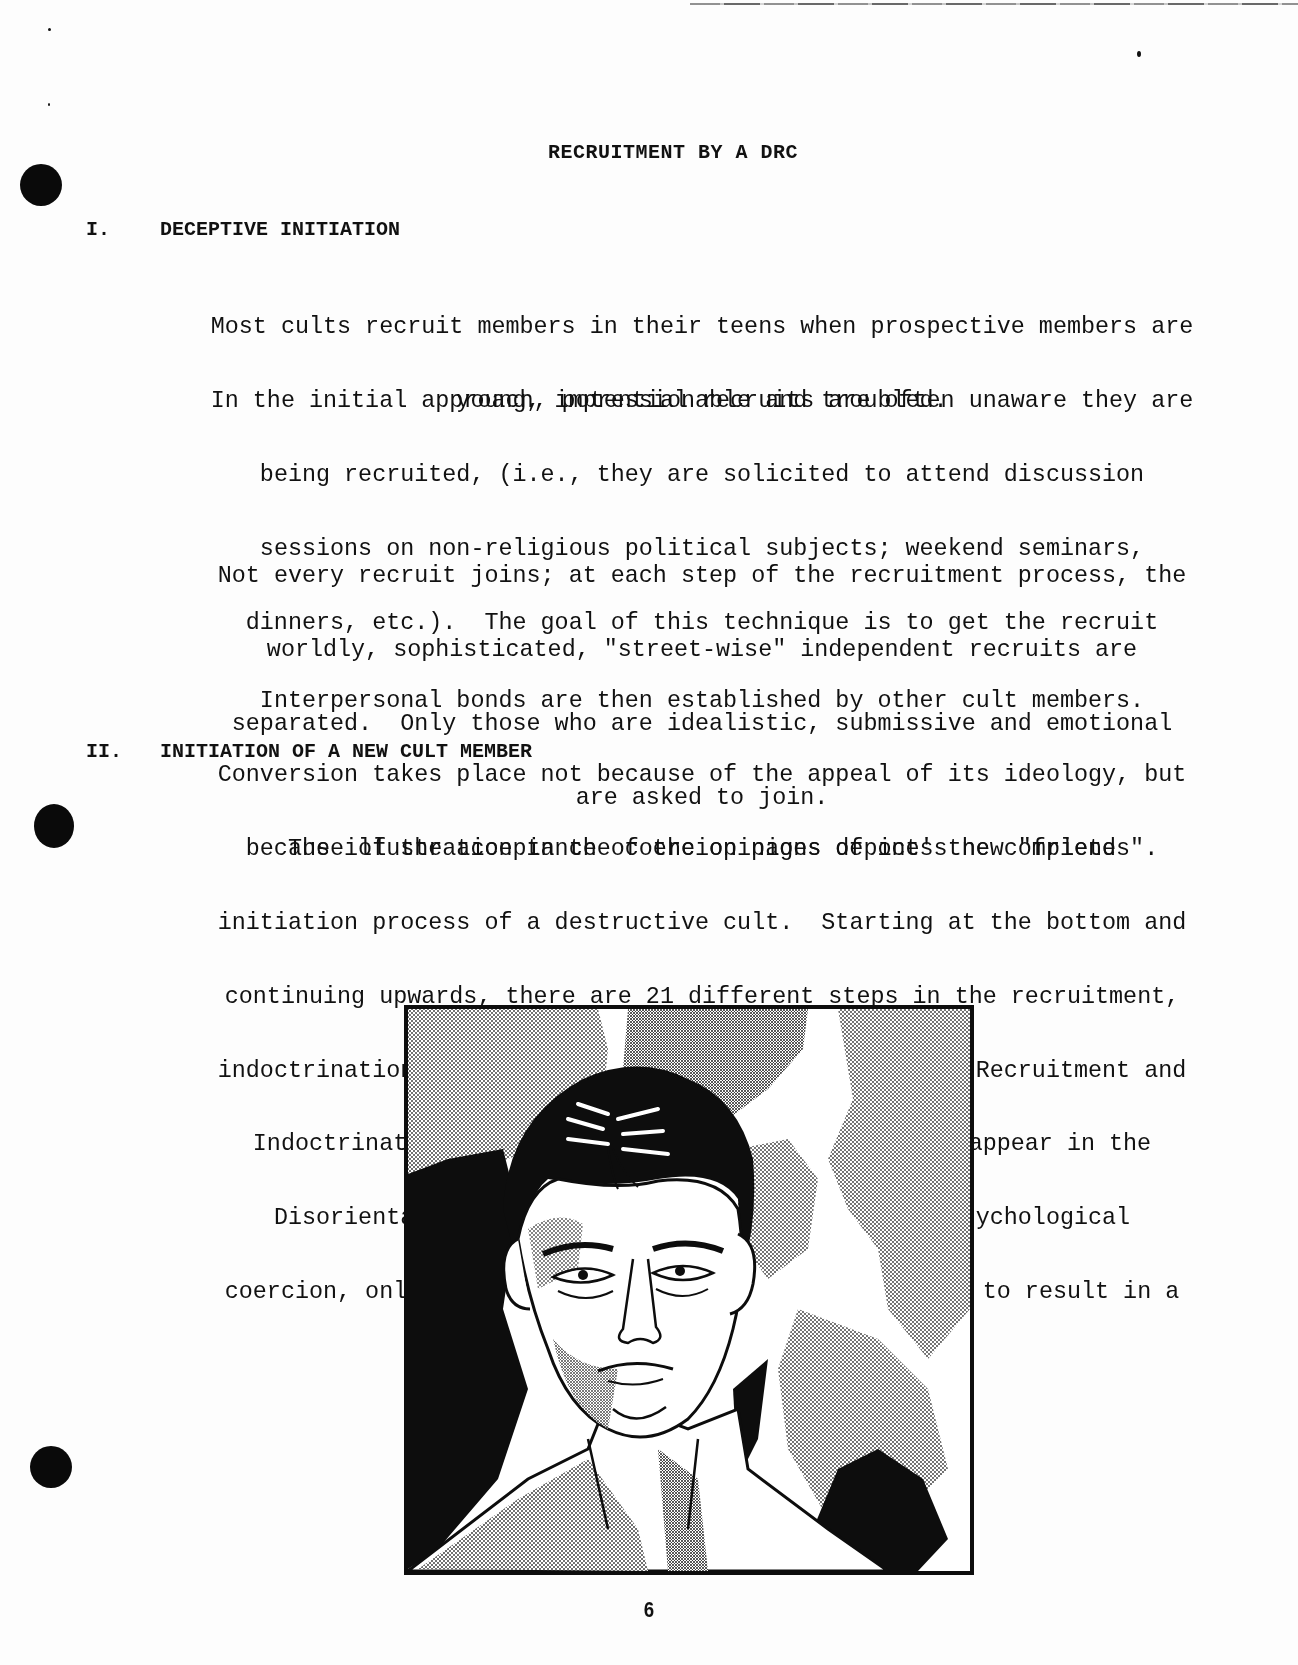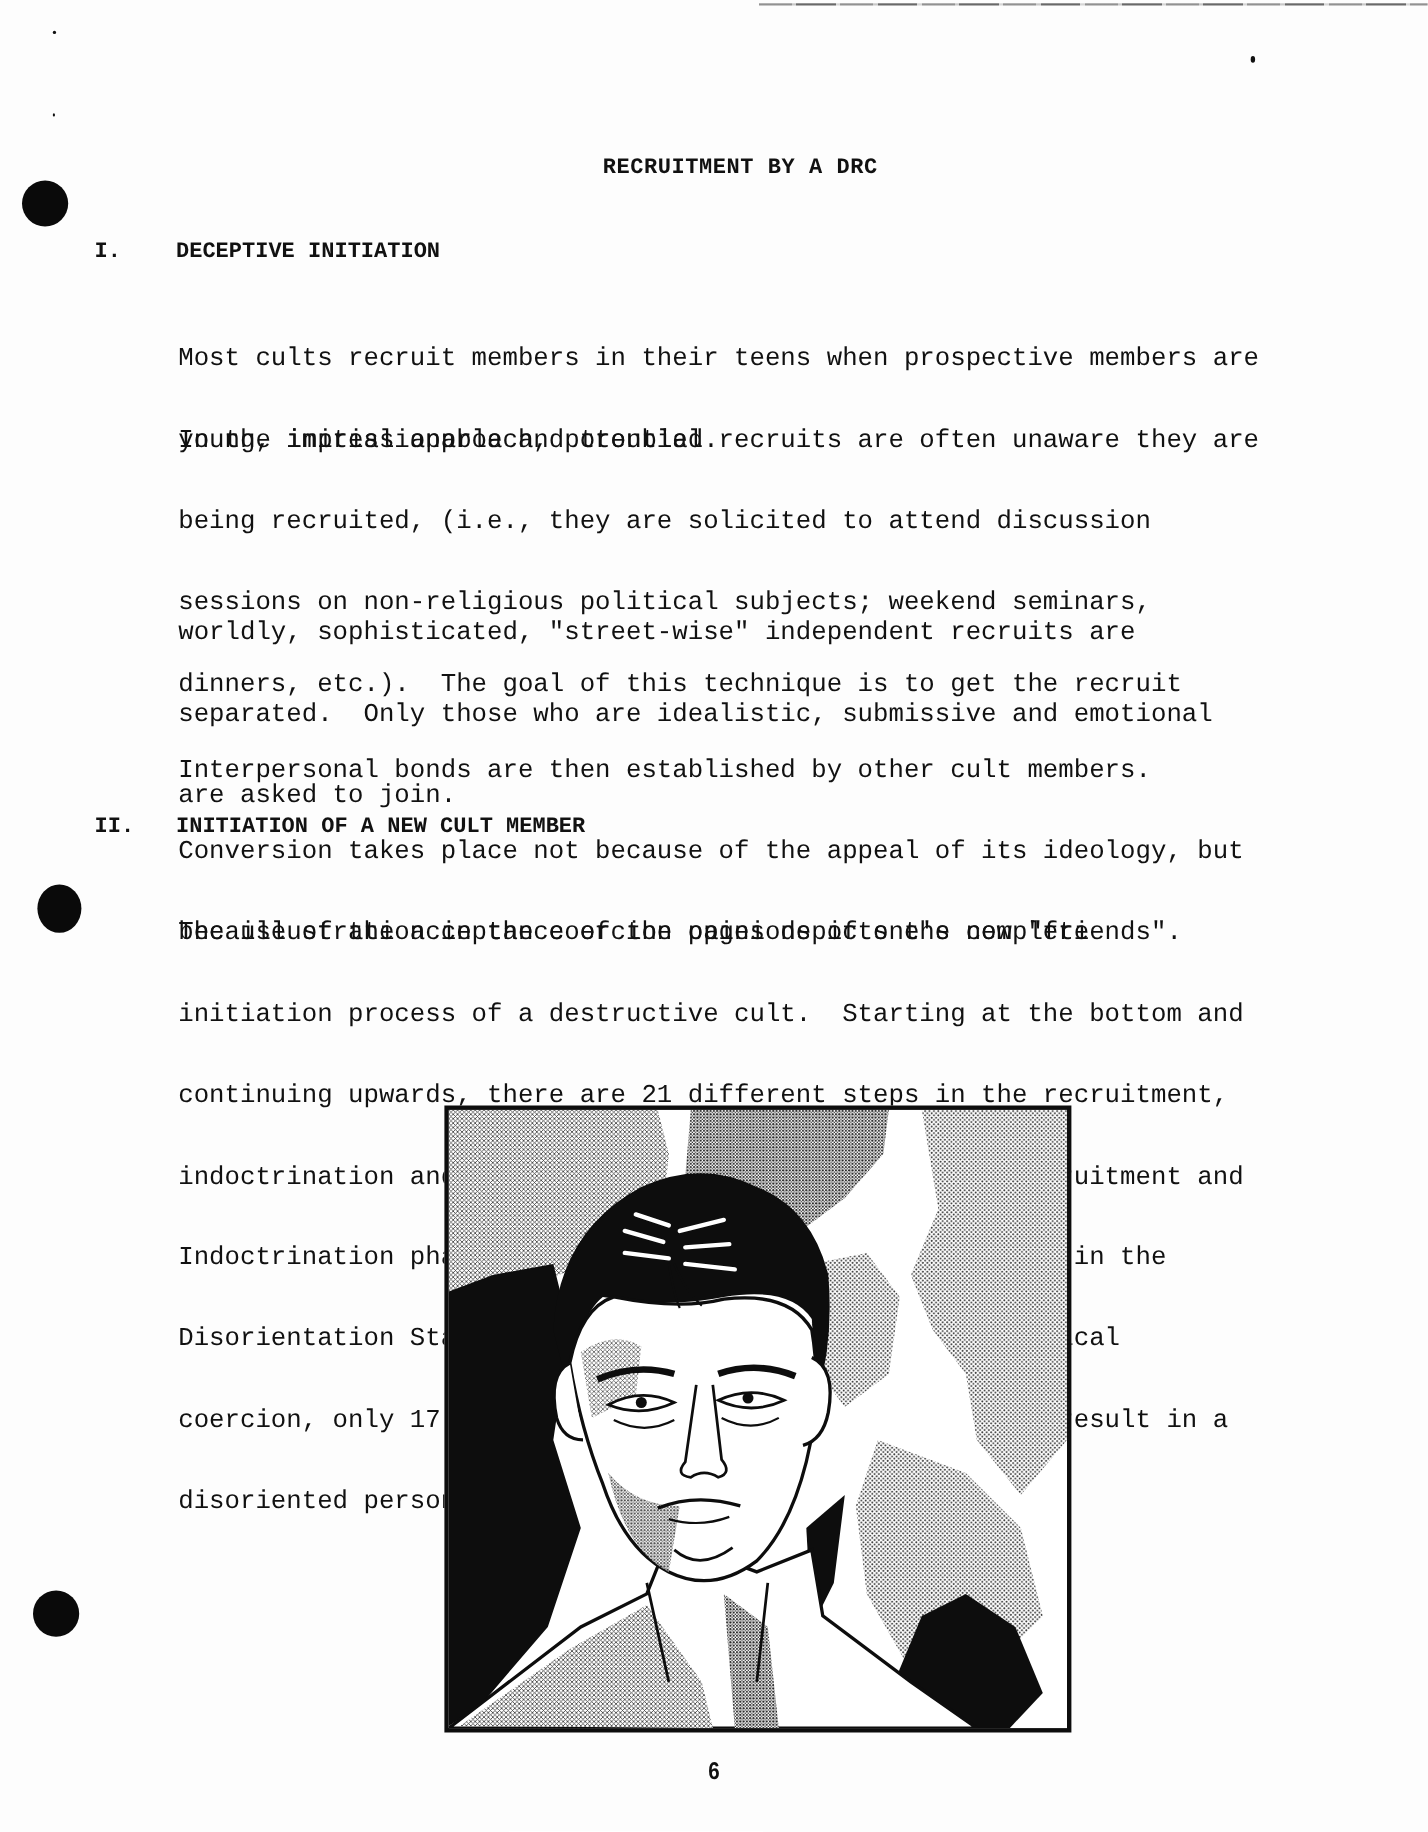--- a/index.html
+++ b/index.html
@@ -67,21 +67,21 @@
     }
     .para {
       position: absolute;
       left: 162px;
       width: 1080px;
       font-size: 23.4px;
       line-height: 24.6px;
       white-space: pre;
       letter-spacing: 0;
     }
-    .para .line { display: block; }
+    .para .line { display: block; text-align: center; }
     .illustration {
       position: absolute;
       left: 404px;
       top: 1005px;
       width: 570px;
       height: 570px;
       border: 4px solid #0d0d0d;
       box-sizing: border-box;
       overflow: hidden;
       background: #ffffff;
@@ -126,20 +126,21 @@
   </div>
 
   <div class="para" style="top:340px;">
     <span class="line">In the initial approach, potential recruits are often unaware they are</span>
     <span class="line">being recruited, (i.e., they are solicited to attend discussion</span>
     <span class="line">sessions on non-religious political subjects; weekend seminars,</span>
     <span class="line">dinners, etc.).  The goal of this technique is to get the recruit</span>
   </div>
 
   <div class="para" style="top:515px;">
+    <span class="line">Not every recruit joins; at each step of the recruitment process, the</span>
     <span class="line">worldly, sophisticated, "street-wise" independent recruits are</span>
     <span class="line">separated.  Only those who are idealistic, submissive and emotional</span>
     <span class="line">are asked to join.</span>
   </div>
 
   <div class="para" style="top:640px;">
     <span class="line">Interpersonal bonds are then established by other cult members.</span>
     <span class="line">Conversion takes place not because of the appeal of its ideology, but</span>
     <span class="line">because of the acceptance of the opinions of one's new "friends".</span>
   </div>

